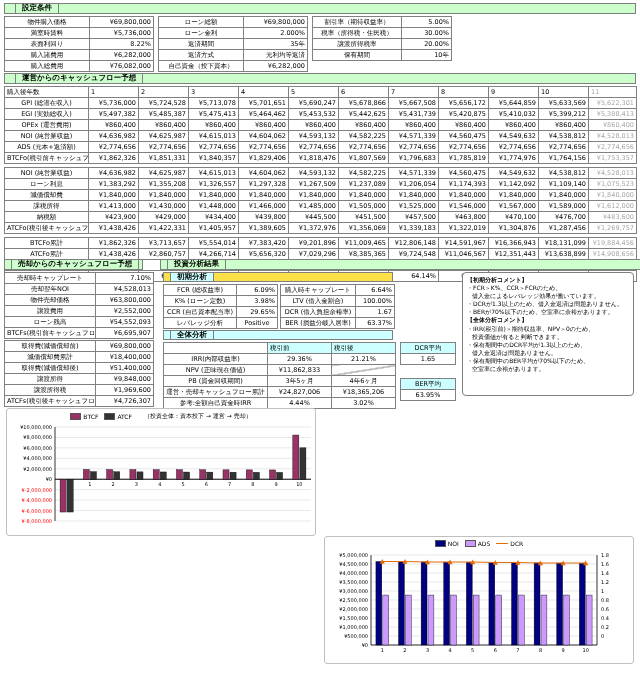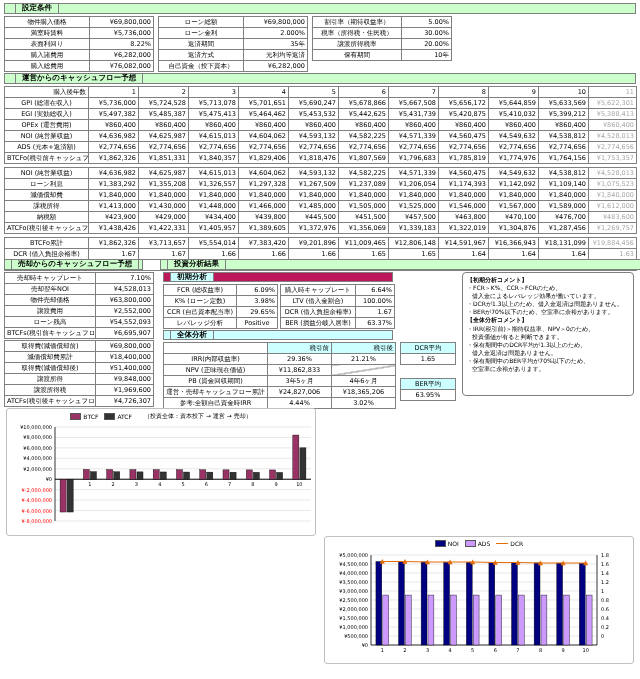--- a/index.html
+++ b/index.html
@@ -41,21 +41,21 @@
     height:10px;
     font-size:6.5px;
     line-height:10px;
     white-space:nowrap;
     overflow:hidden;
     background:#fff;
   }
   td.lbl{background:#f2f2f2;text-align:center;}
   td.num{text-align:right;background:#fff;}
   td.ctr{text-align:center;}
-  th.colh{background:#ccffcc;text-align:right;font-weight:normal;font-size:6.5px;}
+  th.colh{background:#ccffcc;text-align:left;font-weight:normal;font-size:6.5px;}
   .gray{color:#a6a6a6;}
   .tiny{font-size:5.2px;}
   .tiny6{font-size:5.8px;}
 
   
   .blk{position:absolute;}
 
   
   .commentbox{
     border:1px solid #7f7f7f;
@@ -392,20 +392,34 @@
           <td class="num">¥7,383,420</td>
           <td class="num">¥9,201,896</td>
           <td class="num">¥11,009,465</td>
           <td class="num">¥12,806,148</td>
           <td class="num">¥14,591,967</td>
           <td class="num">¥16,366,943</td>
           <td class="num">¥18,131,099</td>
           <td class="num gray">¥19,884,456</td>
         </tr>
         <tr>
+          <td class="lbl tiny6">ATCFo累計</td>
+          <td class="num">¥1,438,426</td>
+          <td class="num">¥2,860,757</td>
+          <td class="num">¥4,266,714</td>
+          <td class="num">¥5,656,320</td>
+          <td class="num">¥7,029,296</td>
+          <td class="num">¥8,385,365</td>
+          <td class="num">¥9,724,548</td>
+          <td class="num">¥11,046,567</td>
+          <td class="num">¥12,351,443</td>
+          <td class="num">¥13,638,899</td>
+          <td class="num gray">¥14,908,656</td>
+        </tr>
+        <tr>
           <td class="lbl tiny">DCR (借入負担余裕率)</td>
           <td class="num">1.67</td>
           <td class="num">1.67</td>
           <td class="num">1.66</td>
           <td class="num">1.66</td>
           <td class="num">1.66</td>
           <td class="num">1.65</td>
           <td class="num">1.65</td>
           <td class="num">1.64</td>
           <td class="num">1.64</td>
@@ -493,21 +507,21 @@
     </tbody>
   </table>
 
   <div class="blk" style="left:160px;top:259px;width:553px;">
     <div class="sec-head">
       <span class="tag" style="margin-left:6px;">投資分析結果</span>
     </div>
   </div>
 
   <div class="blk" style="left:163px;top:272px;width:230px;">
-    <div class="sec-head" style="background:#be185d;height:10px;">
+    <div class="sec-head" style="background:#fde047;height:10px;">
       <span class="tag" style="background:#ccffff;height:10px;margin-left:6px;">初期分析</span>
     </div>
   </div>
 
   <table class="g blk" style="left:163px;top:284px;width:115px;">
     <tbody>
       <tr>
           <td class="lbl tiny6" style="width:68px">FCR (総収益率)</td>
           <td class="num">6.09%</td>
         </tr>

